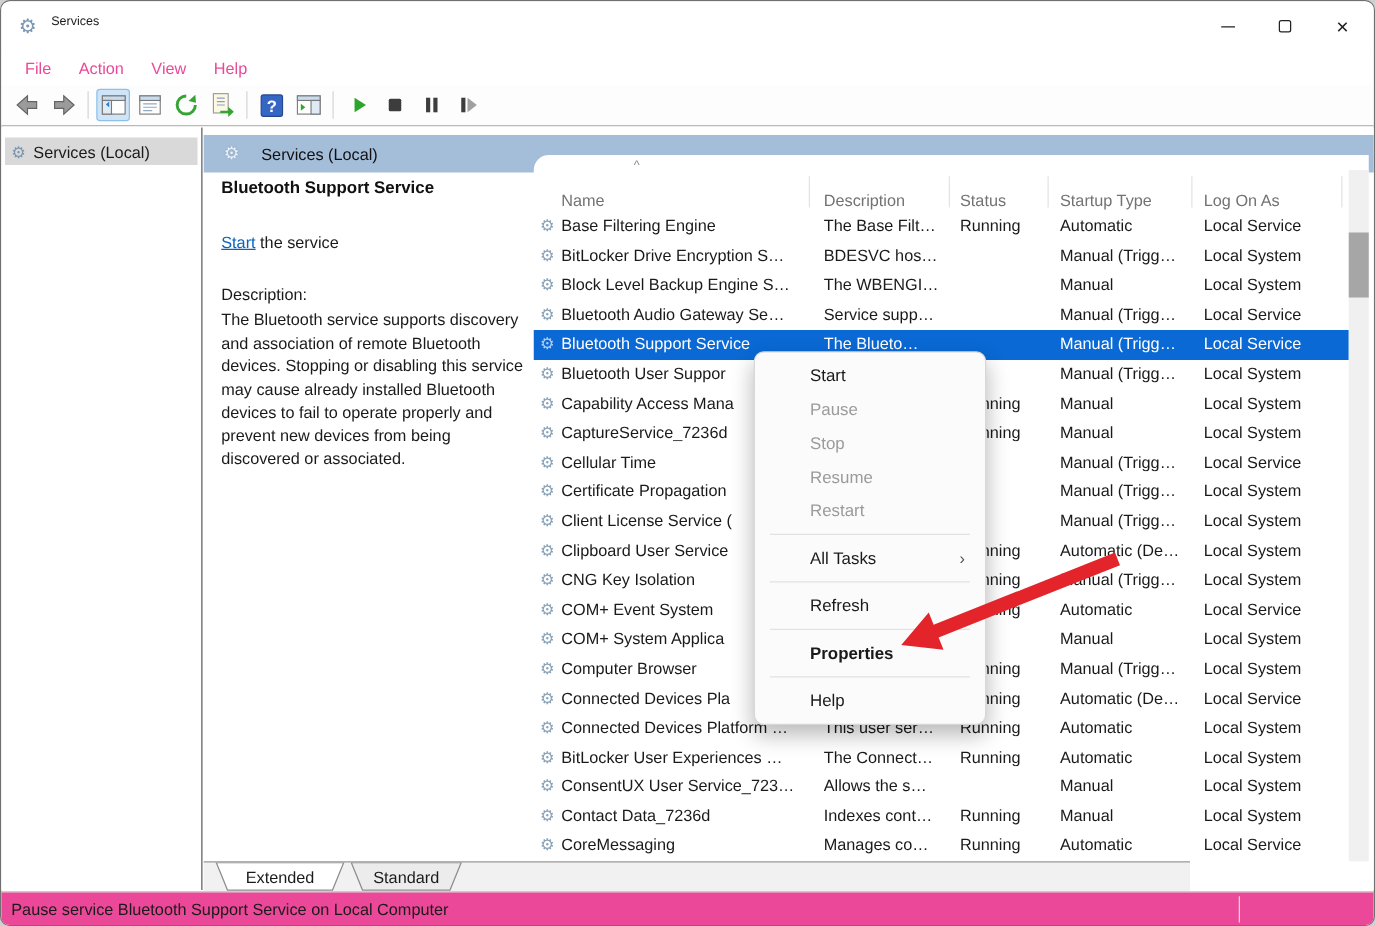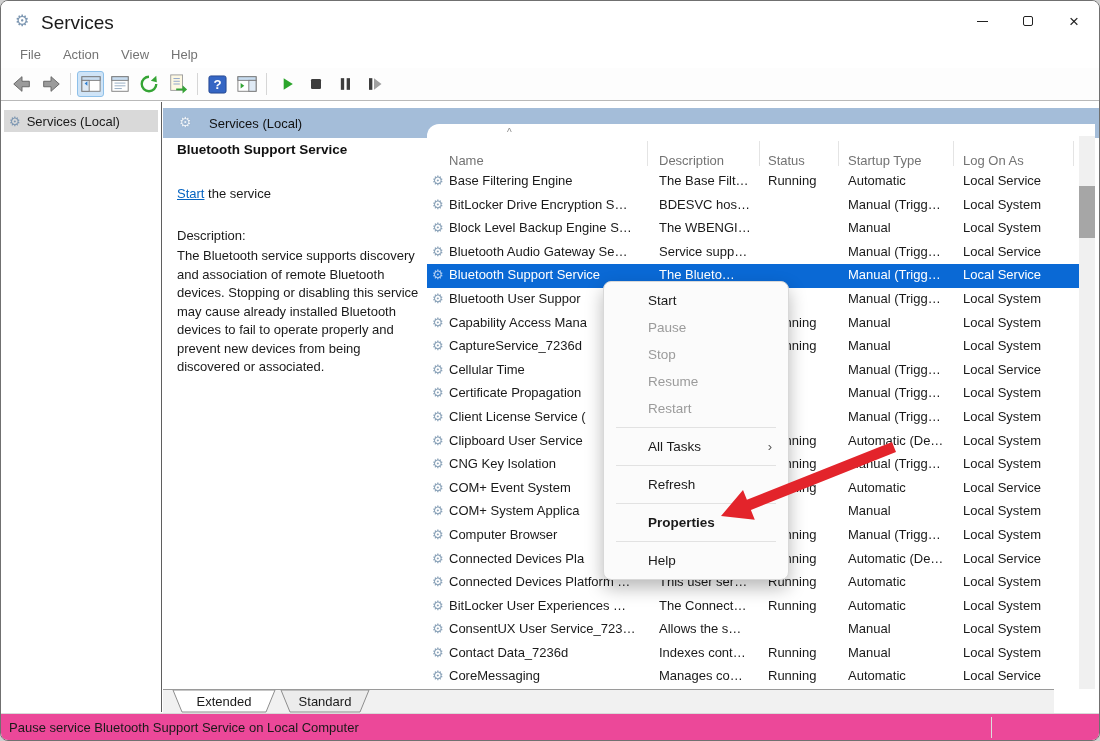--- a/index.html
+++ b/index.html
@@ -4,29 +4,29 @@
 <style>
   * { margin:0; padding:0; box-sizing:border-box; }
   html,body { width:1100px; height:741px; background:#d0d0d0; font-family:"Liberation Sans",sans-serif; }
   .window {
     position:relative; width:1100px; height:741px; background:#ffffff;
     border:1px solid #707070; border-radius:8px; overflow:hidden;
   }
   
   .titlebar { position:absolute; top:0; left:0; width:100%; height:40px; background:#fff; }
   .title-gear { position:absolute; left:14px; top:10px; font-size:16px; color:#7d97b2; }
-  .title-text { position:absolute; left:40px; top:11px; font-size:19px; color:#1a1a1a; }
+  .title-text { position:absolute; left:40px; top:11px; font-size:10px; color:#1a1a1a; }
   .win-controls { position:absolute; right:2px; top:0; height:40px; display:flex; }
   .win-btn { width:46px; height:40px; display:flex; align-items:center; justify-content:center; }
   .glyph-min { width:11px; border-top:1px solid #222; }
   .glyph-max { width:10px; height:10px; border:1.2px solid #222; border-radius:2px; }
   .glyph-close { font-size:17px; color:#222; line-height:1; }
   
   .menubar { position:absolute; top:40px; left:0; width:100%; height:27px; background:#fff; display:flex; align-items:center; padding-left:8px; }
-  .menu-item { font-size:13px; color:#737373; padding:3px 11px; }
+  .menu-item { font-size:13px; color:#ec4899; padding:3px 11px; }
   
   .toolbar { position:absolute; top:67px; left:0; width:100%; height:33px; background:#fdfdfd; display:flex; align-items:center; padding-left:6px; border-bottom:1px solid #b9b9b9; }
   .tbtn { width:27px; height:26px; display:flex; align-items:center; justify-content:center; margin:0 1px; border-radius:3px; }
   .tbtn.active { background:#cfe4f7; border:1px solid #8ec0e9; }
   .tsep { width:1px; height:22px; background:#d6d6d6; margin:0 5px; }
   
   .sidebar { position:absolute; top:101px; left:0; width:161px; height:610px; background:#fff; border-right:1px solid #5f5f5f; }
   .side-item { position:absolute; top:8px; left:3px; width:154px; height:22px; background:#d9d9d9; display:flex; align-items:center; padding-left:5px; }
   .side-gear { font-size:13px; color:#7d97b2; margin-right:6px; }
   .side-label { font-size:13px; color:#1a1a1a; }
@@ -67,21 +67,21 @@
          border:1px solid #d8d8d8; border-radius:8px; box-shadow:0 8px 18px rgba(0,0,0,.28);
          padding:5px 0; z-index:50; }
   .ctx-item { position:relative; height:27px; line-height:27px; padding-left:44px; font-size:13.5px; color:#1a1a1a; }
   .ctx-item.disabled { color:#9b9b9b; }
   .ctx-item.bold { font-weight:bold; }
   .ctx-sub { position:absolute; right:16px; top:0; font-size:13px; color:#555; }
   .ctx-sep { height:1px; background:#e2e2e2; margin:5px 12px; }
   
   .overlay { position:absolute; left:0; top:0; width:1100px; height:741px; pointer-events:none; z-index:90; }
   
-  .tabstrip { position:absolute; top:688px; left:162px; width:891px; height:24px; background:#f1f1f1; border-top:1px solid #9a9a9a; }
+  .tabstrip { position:absolute; top:688px; left:162px; width:789px; height:24px; background:#f1f1f1; border-top:1px solid #9a9a9a; }
   
   .statusbar { position:absolute; top:712px; left:0; width:100%; height:28px; background:#ec4899; border-top:1px solid #d9d9d9; }
   .status-text { position:absolute; left:8px; top:6px; font-size:13px; color:#1a1a1a; }
   .status-div { position:absolute; left:990px; top:3px; height:21px; width:1px; background:#dcdcdc; }
 </style>
 </head>
 <body>
 
 <div class="window">
 

